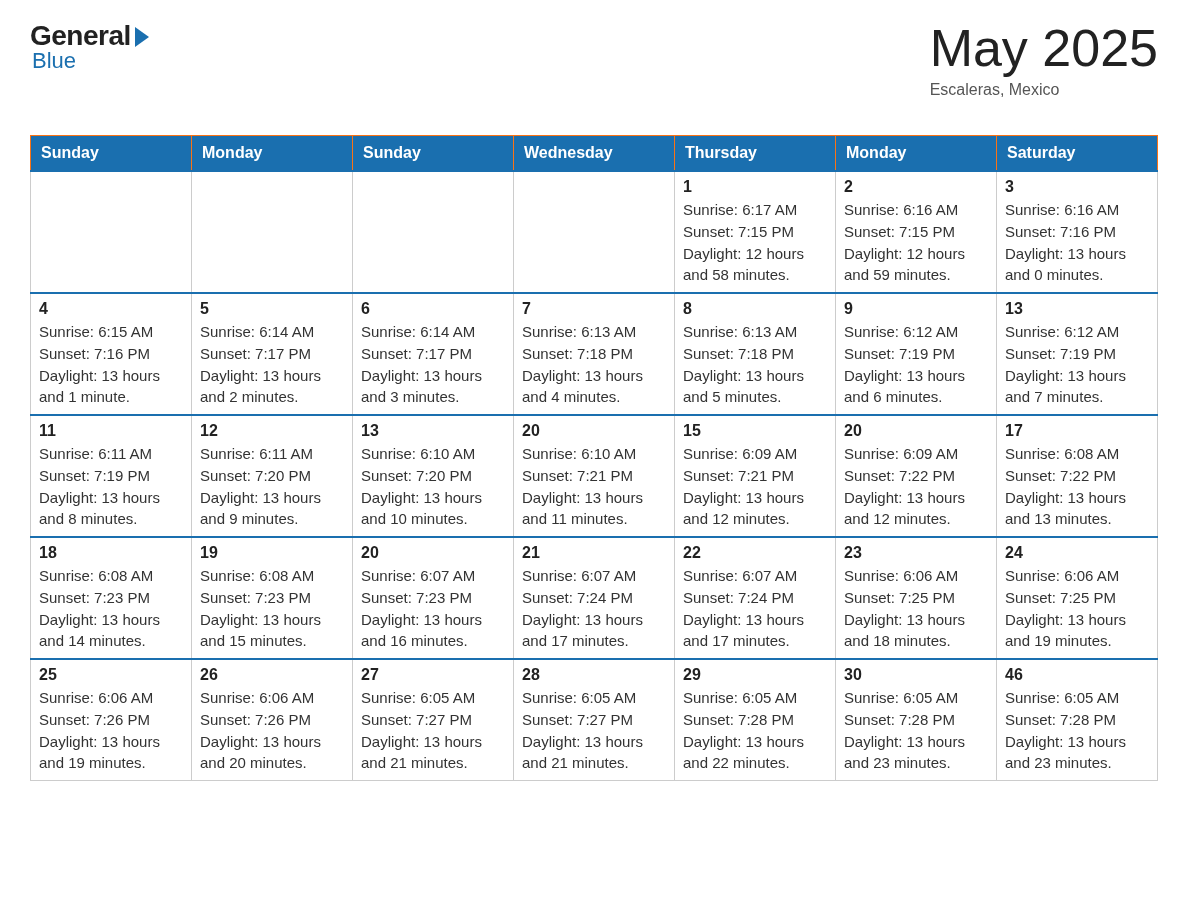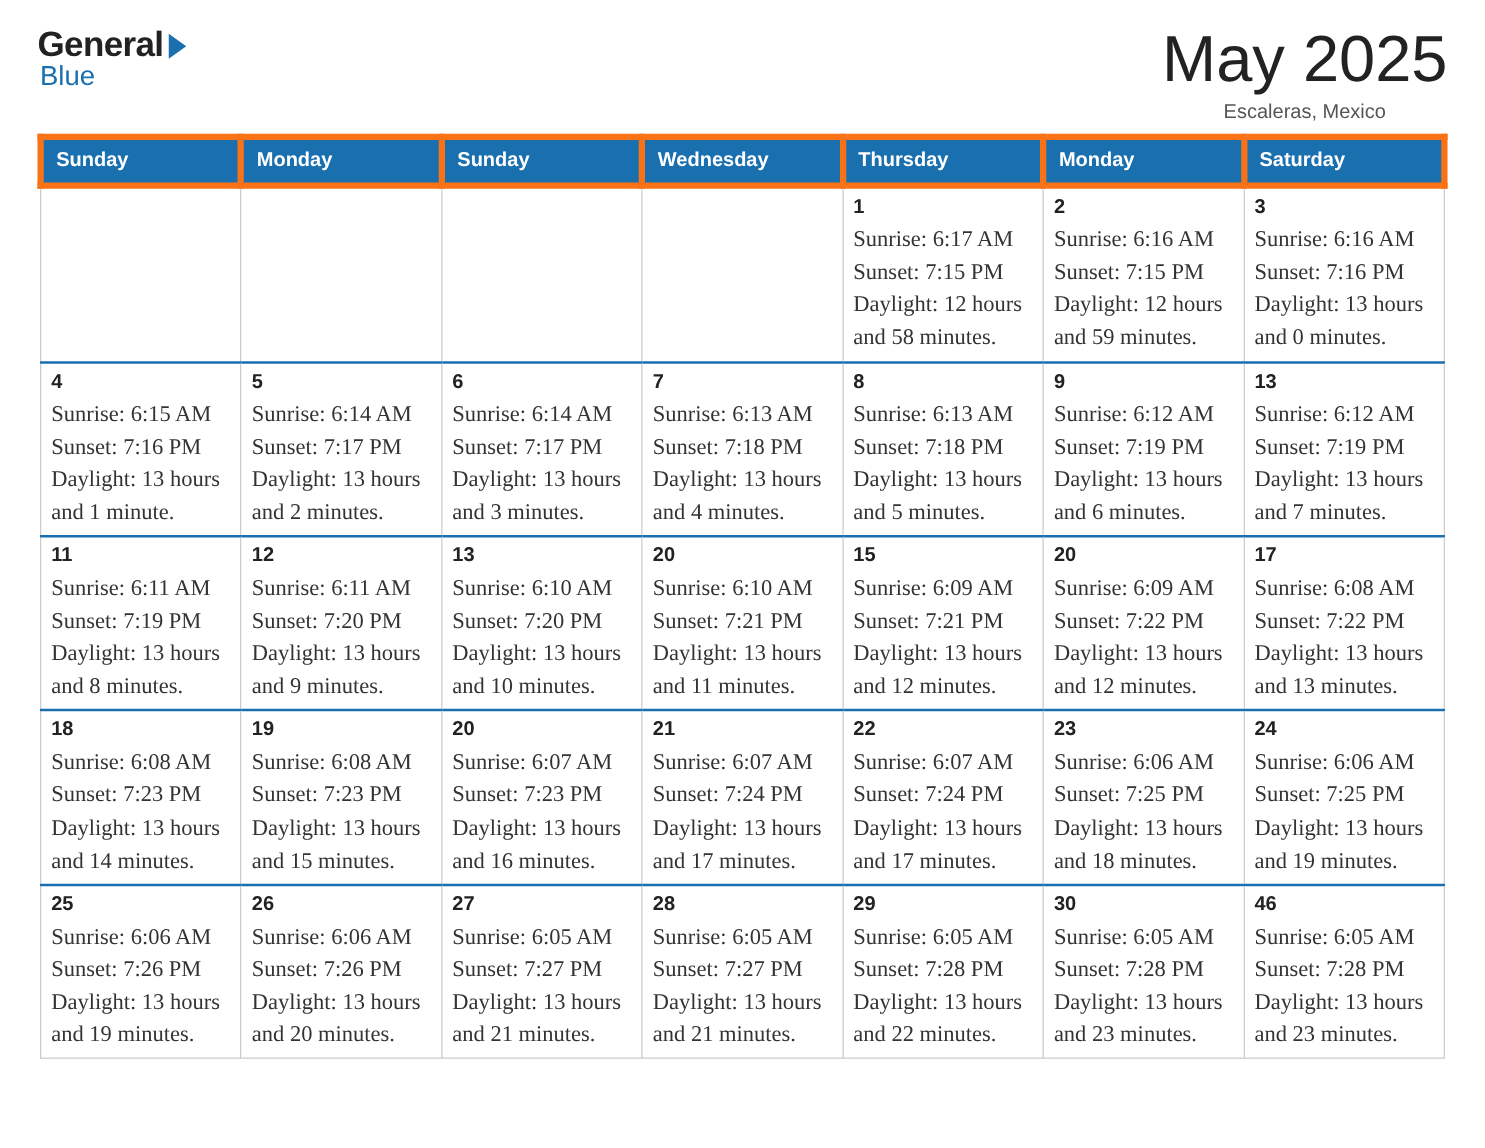--- a/index.html
+++ b/index.html
@@ -9,21 +9,21 @@
       color: #222;
       width: 1188px;
       min-height: 918px;
       padding: 20px 30px;
     }
 
     .header {
       display: flex;
       justify-content: space-between;
       align-items: flex-start;
-      margin-bottom: 8px;
+      margin-bottom: 36px;
     }
 
     .logo {
       display: flex;
       flex-direction: column;
       align-items: flex-start;
     }
 
     .logo-top {
       display: flex;
@@ -49,21 +49,21 @@
 
     .logo-bottom {
       font-size: 22px;
       font-weight: normal;
       color: #1a6faf;
       margin-top: -4px;
       margin-left: 2px;
     }
 
     .title-block {
-      text-align: center;
+      text-align: left;
     }
 
     .month-year {
       font-size: 52px;
       font-weight: normal;
       color: #222;
       line-height: 1.1;
     }
 
     .location {
@@ -100,36 +100,35 @@
 
     .calendar td .day-number {
       font-size: 16px;
       font-weight: bold;
       color: #222;
       display: block;
       margin-bottom: 3px;
     }
 
     .calendar td .day-info {
-      font-size: 18px;
+      font-size: 15px;
       color: #333;
       line-height: 1.45;
-      font-family: Liberation Serif, serif;
     }
 
     .calendar td.empty {
       background: #fff;
     }
 
     .calendar tr td {
       border-top: 2px solid #1a6faf;
     }
 
     .calendar thead tr th {
-      border: 5px solid #f97316;
+      border: 1px solid #f97316;
     }
 
     
     .calendar tbody tr:first-child td {
       border-top: 2px solid #1a6faf;
     }
   </style>
 </head>
 <body>
 

